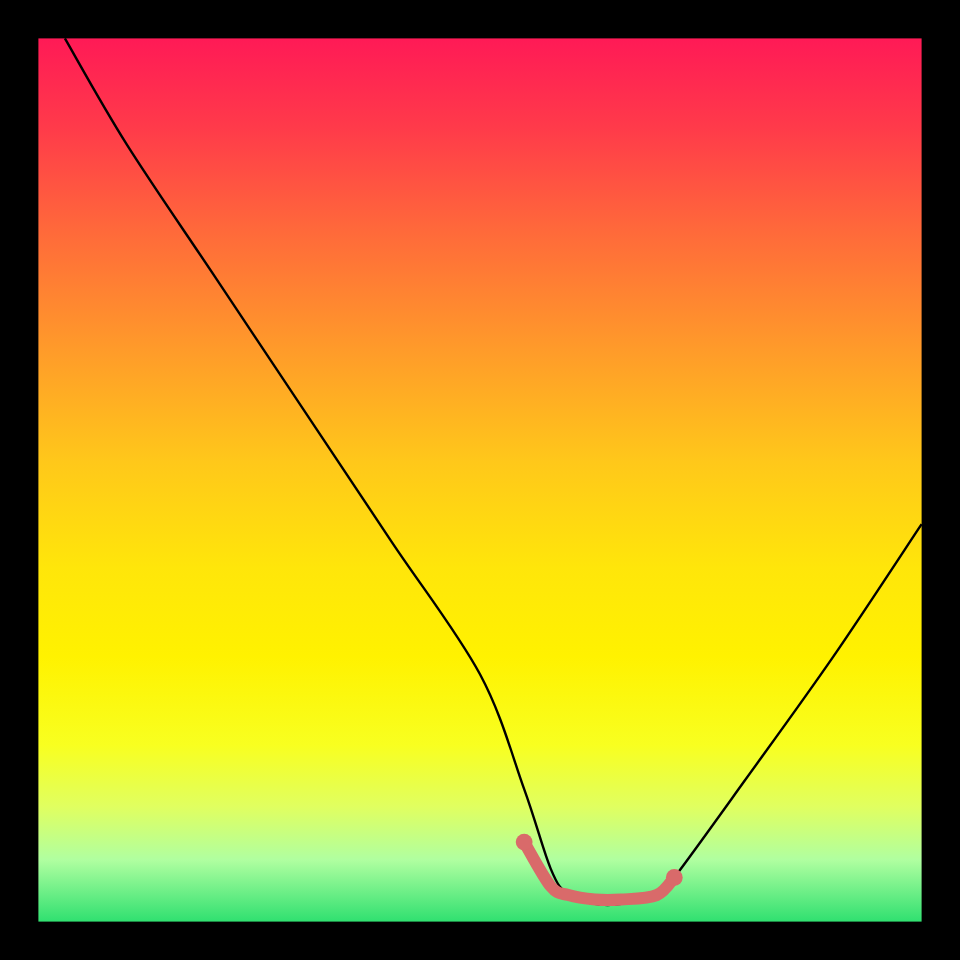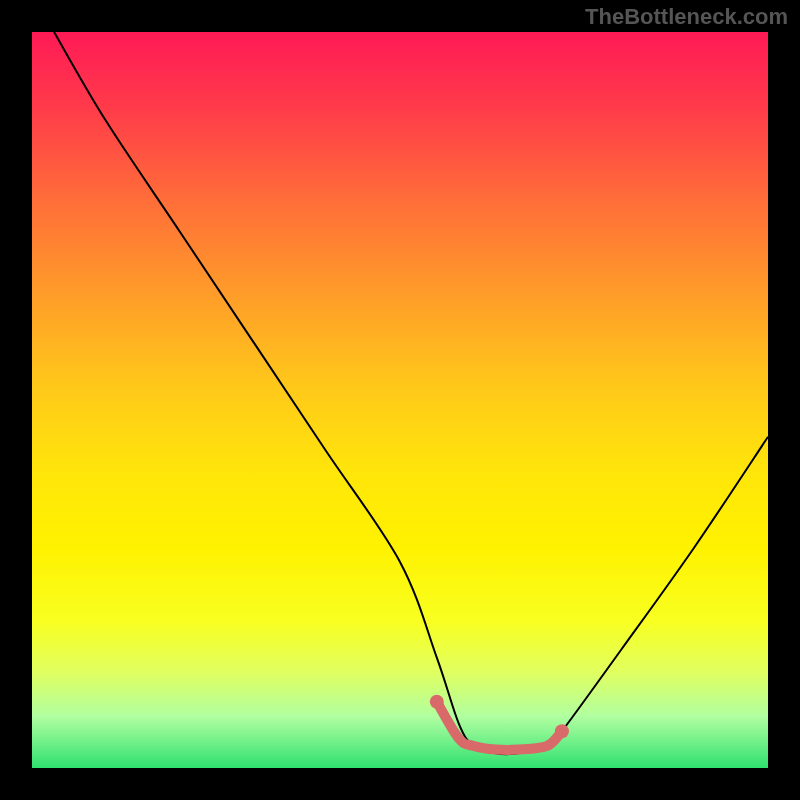--- a/index.html
+++ b/index.html
@@ -52,21 +52,20 @@
     top: 0;
     width: 736px;
     height: 736px;
     overflow: visible;
   }
 </style>
 </head>
 <body>
 
 <div class="container">
-  <div class="watermark">TheBottleneck.com</div>
   <div class="plot-area">
     <svg class="curve" viewBox="0 0 736 736">
       <path d="M 22.08 0 C 30.666666666666664 14.720000000000008, 52.74666666666667 55.200000000000045, 73.60000000000001 88.32000000000005 C 94.45333333333335 121.44000000000005, 122.66666666666669 161.92000000000004, 147.20000000000002 198.72000000000003 C 171.73333333333335 235.52, 196.26666666666665 272.32, 220.79999999999998 309.12 C 245.33333333333331 345.92, 269.8666666666667 382.71999999999997, 294.40000000000003 419.52 C 318.9333333333334 456.32, 349.6 495.57333333333327, 368 529.92 C 386.4 564.2666666666667, 394.9866666666667 598.6133333333333, 404.8 625.6 C 414.61333333333334 652.5866666666667, 420.74666666666667 677.12, 426.88 691.84 C 433.0133333333333 706.5600000000001, 435.46666666666664 709.0133333333333, 441.59999999999997 713.92 C 447.7333333333333 718.8266666666666, 456.32 720.0533333333333, 463.68 721.28 C 471.04 722.5066666666667, 477.1733333333334 722.5066666666667, 485.76000000000005 721.28 C 494.3466666666667 720.0533333333333, 507.8399999999999 717.5999999999999, 515.1999999999999 713.92 C 522.56 710.24, 517.6533333333333 715.1466666666668, 529.92 699.2 C 542.1866666666666 683.2533333333333, 566.72 648.9066666666666, 588.8000000000001 618.24 C 610.8800000000001 587.5733333333334, 637.8666666666667 550.7733333333334, 662.4 515.2 C 686.9333333333333 479.6266666666667, 723.7333333333333 423.20000000000005, 736 404.8" id="main-curve" fill="none" stroke="#000" stroke-width="2"></path>
       <path d="M 404.8 669.76 C 408.48 675.8933333333333, 420.74666666666667 699.1999999999999, 426.88 706.56 C 433.0133333333333 713.92, 435.46666666666664 712.0799999999999, 441.59999999999997 713.92 C 447.7333333333333 715.76, 456.32 716.9866666666667, 463.68 717.6 C 471.04 718.2133333333334, 477.1733333333334 718.2133333333334, 485.76000000000005 717.6 C 494.3466666666667 716.9866666666667, 507.8399999999999 716.9866666666667, 515.1999999999999 713.92 C 522.56 710.8533333333332, 527.4666666666666 701.6533333333334, 529.92 699.2" id="highlight-curve" fill="none" stroke="#d96a6a" stroke-width="10" stroke-linecap="round"></path>
       <circle id="dot-left" r="7" fill="#d96a6a" cx="404.8" cy="669.76"></circle>
       <circle id="dot-right" r="7" fill="#d96a6a" cx="529.92" cy="699.2"></circle>
     </svg>
   </div>
 </div>
 

